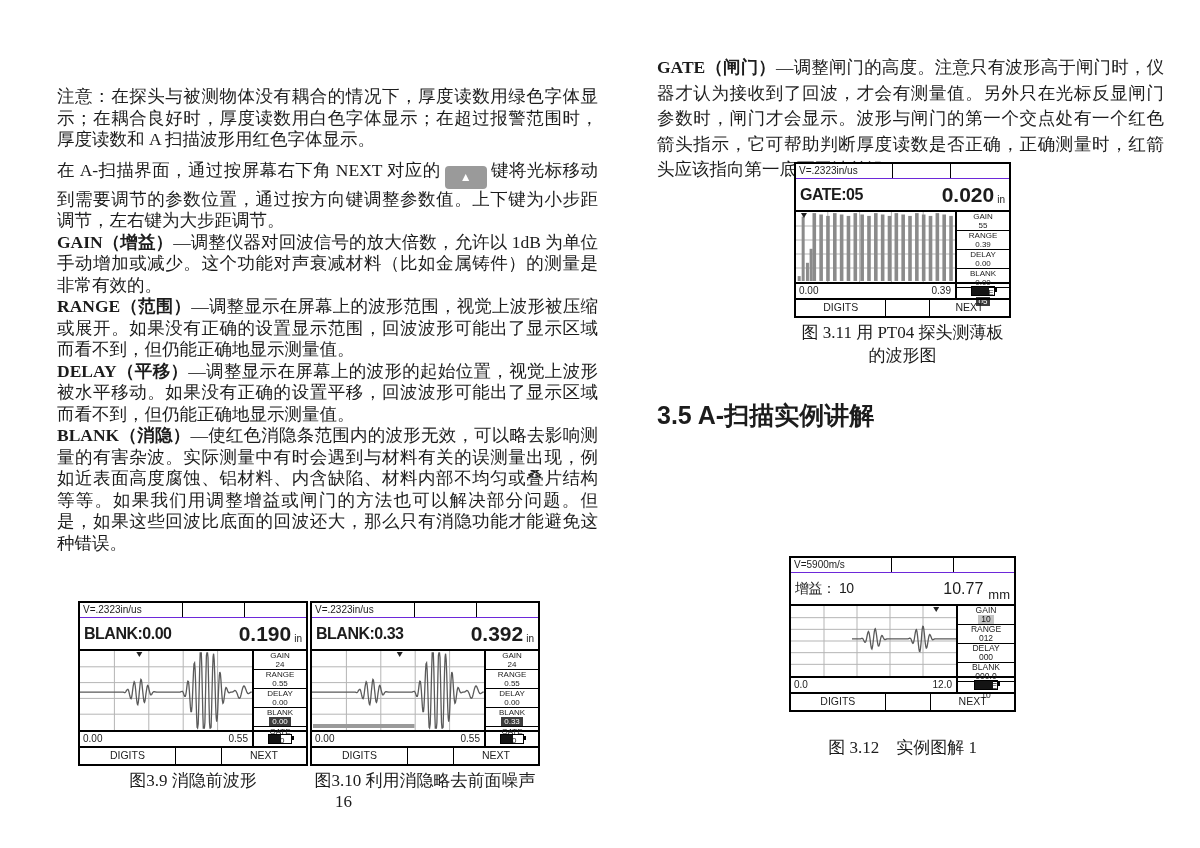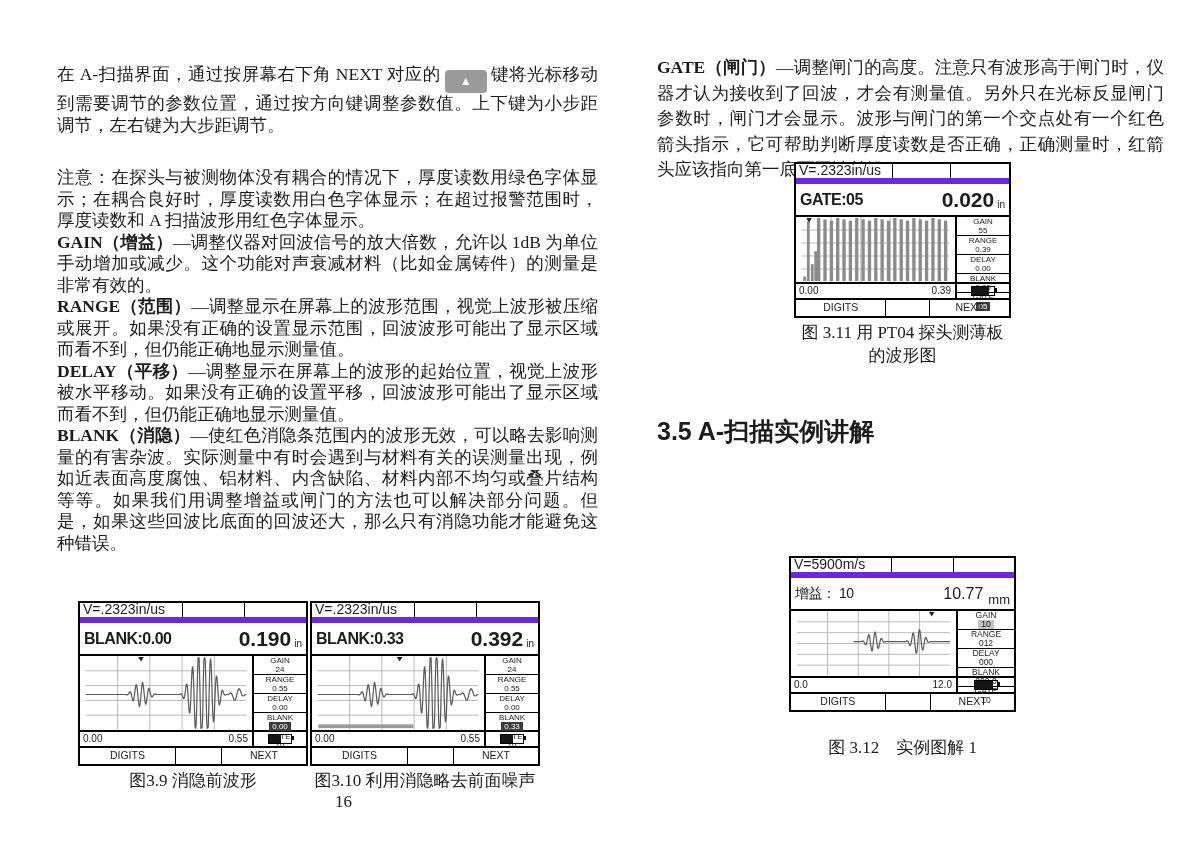--- a/index.html
+++ b/index.html
@@ -12,30 +12,30 @@
   .p-top{margin-top:2px;}
   .p-note{margin-top:31px;}
   .p-ascan{margin-top:9px;}
   .p-gain{margin-top:22px;}
   .def{margin:0;}
   .term{font-weight:bold;}
   .para-right{font-size:17.5px;line-height:25.5px;margin:0;text-align:justify;}
   .key-btn{display:inline-block;width:42px;height:23px;background:#9a9a9a;border-radius:4px;
            color:#ffffff;text-align:center;font-size:12px;line-height:23px;vertical-align:-5px;
            font-family:"Liberation Sans",sans-serif;margin:0 4px;}
-  .section-title{position:absolute;top:360px;left:0;font-family:"Liberation Sans","DejaVu Sans",sans-serif;
+  .section-title{position:absolute;top:344px;left:0;font-family:"Liberation Sans","DejaVu Sans",sans-serif;
                  font-weight:bold;font-size:25px;margin:0;}
   .item1{position:absolute;top:382px;left:0;width:507px;padding-left:16px;text-indent:-16px;}
   .item-no{font-weight:bold;}
   .page-num{position:absolute;top:737px;left:16px;width:100%;text-align:center;font-size:17px;}
   
   .figure{position:absolute;}
   .screen{background:#fff;border:2px solid #000;display:flex;flex-direction:column;
           font-family:"Liberation Sans","DejaVu Sans",sans-serif;box-sizing:border-box;}
-  .vel-row{height:14px;border-bottom:6px solid #6d28d9;display:flex;font-size:14px;line-height:13px;flex:none;}
+  .vel-row{height:14px;border-bottom:1px solid #6d28d9;display:flex;font-size:10px;line-height:13px;flex:none;}
   .vel-c1{width:45%;padding-left:3px;box-sizing:border-box;}
   .vel-c2{width:27%;border-left:1px solid #000;}
   .vel-c3{flex:1;border-left:1px solid #000;}
   .hdr-row{height:31px;border-bottom:2px solid #000;display:flex;align-items:center;padding:0 4px;flex:none;}
   .hdr-label{font-size:16px;font-weight:bold;letter-spacing:-0.5px;flex:1;white-space:nowrap;}
   .hdr-reading{font-size:21px;font-weight:bold;}
   .hdr-unit{font-size:10px;margin:10px 0 0 3px;}
   .main-row{flex:1;display:flex;border-bottom:2px solid #000;min-height:0;}
   .plot{flex:1;height:100%;display:block;}
   .sidebar{width:52px;border-left:2px solid #000;display:flex;flex-direction:column;flex:none;}
@@ -65,23 +65,23 @@
   .cn .sidebar{width:56px;}
   .cn .batt-cell{width:56px;}
   .cn .param{font-size:8.5px;}
 </style>
 </head>
 <body>
 
 <div class="page page-left">
 
 
+  <p class="para p-note">注意：在探头与被测物体没有耦合的情况下，厚度读数用绿色字体显示；在耦合良好时，厚度读数用白色字体显示；在超过报警范围时，厚度读数和 A 扫描波形用红色字体显示。</p>
+
   <p class="para p-ascan"><span>在 A-扫描界面，通过按屏幕右下角 NEXT 对应的</span><span class="key-btn">▲</span><span>键将光标移动到需要调节的参数位置，通过按方向键调整参数值。上下键为小步距调节，左右键为大步距调节。</span></p>
-
-  <p class="para p-note">注意：在探头与被测物体没有耦合的情况下，厚度读数用绿色字体显示；在耦合良好时，厚度读数用白色字体显示；在超过报警范围时，厚度读数和 A 扫描波形用红色字体显示。</p>
 
   <p class="para def p-gain"><b class="term">GAIN（增益）</b><span>—调整仪器对回波信号的放大倍数，允许以 1dB 为单位手动增加或减少。这个功能对声衰减材料（比如金属铸件）的测量是非常有效的。</span></p>
 
   <p class="para def"><b class="term">RANGE（范围）</b><span>—调整显示在屏幕上的波形范围，视觉上波形被压缩或展开。如果没有正确的设置显示范围，回波波形可能出了显示区域而看不到，但仍能正确地显示测量值。</span></p>
 
   <p class="para def"><b class="term">DELAY（平移）</b><span>—调整显示在屏幕上的波形的起始位置，视觉上波形被水平移动。如果没有正确的设置平移，回波波形可能出了显示区域而看不到，但仍能正确地显示测量值。</span></p>
 
   <p class="para def"><b class="term">BLANK（消隐）</b><span>—使红色消隐条范围内的波形无效，可以略去影响测量的有害杂波。实际测量中有时会遇到与材料有关的误测量出现，例如近表面高度腐蚀、铝材料、内含缺陷、材料内部不均匀或叠片结构等等。如果我们用调整增益或闸门的方法也可以解决部分问题。但是，如果这些回波比底面的回波还大，那么只有消隐功能才能避免这种错误。</span></p>
 
   <div class="figure" style="left:21px;top:546px;width:230px;">

